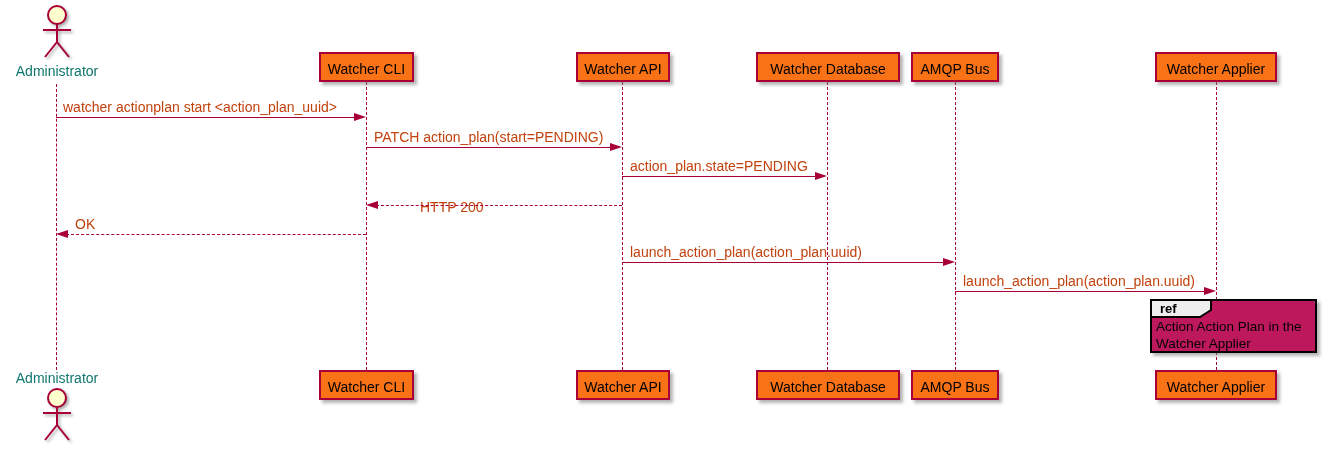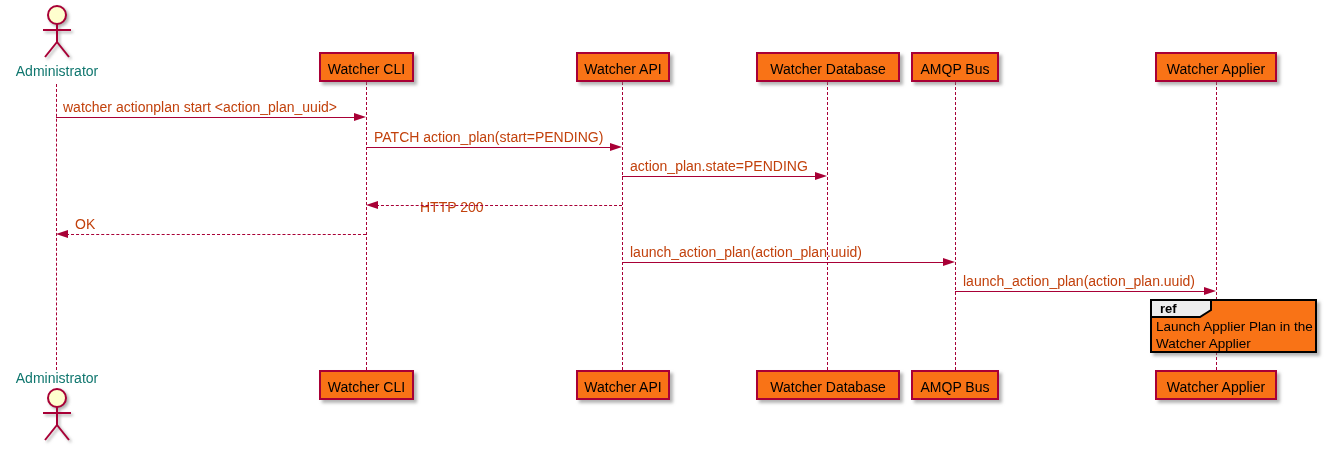--- a/index.html
+++ b/index.html
@@ -23,21 +23,21 @@
     position:absolute;font-size:14px;color:#c2410c;white-space:nowrap;
   }
   .msg-line{position:absolute;height:0;}
   .solid{border-top:1.5px solid #A80036;}
   .dashed{border-top:1.5px dashed #A80036;}
   .ah{position:absolute;width:0;height:0;}
   .ah-right{border-top:4.5px solid transparent;border-bottom:4.5px solid transparent;border-left:12px solid #A80036;}
   .ah-left{border-top:4.5px solid transparent;border-bottom:4.5px solid transparent;border-right:12px solid #A80036;}
   .refbox{
     position:absolute;left:1150px;top:299px;width:167px;height:54px;
-    background:#f97316;border:2px solid #000;box-sizing:border-box;
+    background:#be185d;border:2px solid #000;box-sizing:border-box;
     box-shadow:3px 3px 3px rgba(120,120,120,0.55);z-index:5;
   }
   .ref-header{position:absolute;left:-2px;top:-2px;}
   .ref-kw{
     position:absolute;left:8px;top:0px;font-size:13px;font-weight:bold;color:#000;
   }
   .ref-body{
     position:absolute;left:4px;top:17px;font-size:13.5px;line-height:17px;color:#000;white-space:nowrap;
   }
 </style>
@@ -95,21 +95,21 @@
   <div class="msg-label" style="left:963px;top:273px;">launch_action_plan(action_plan.uuid)</div>
   <div class="msg-line solid" style="left:955px;top:291px;width:251px;"></div>
   <div class="ah ah-right" style="left:1204px;top:287px;"></div>
 
   <div class="refbox">
     <svg class="ref-header" width="64" height="20" viewBox="0 0 64 20">
       <path d="M1,1 H61 V11 L50,18 H1 Z" fill="#EEEEEE" stroke="#000000" stroke-width="2"></path>
     </svg>
     <div class="ref-kw">ref</div>
     <div class="ref-body">
-      <div>Launch Applier Plan in the</div>
+      <div>Action Action Plan in the</div>
       <div>Watcher Applier</div>
     </div>
   </div>
 
   <div class="pbox" style="left:319px;top:370px;width:95px;">Watcher CLI</div>
   <div class="pbox" style="left:576px;top:370px;width:94px;">Watcher API</div>
   <div class="pbox" style="left:756px;top:370px;width:144px;">Watcher Database</div>
   <div class="pbox" style="left:911px;top:370px;width:88px;">AMQP Bus</div>
   <div class="pbox" style="left:1155px;top:370px;width:122px;">Watcher Applier</div>
 

